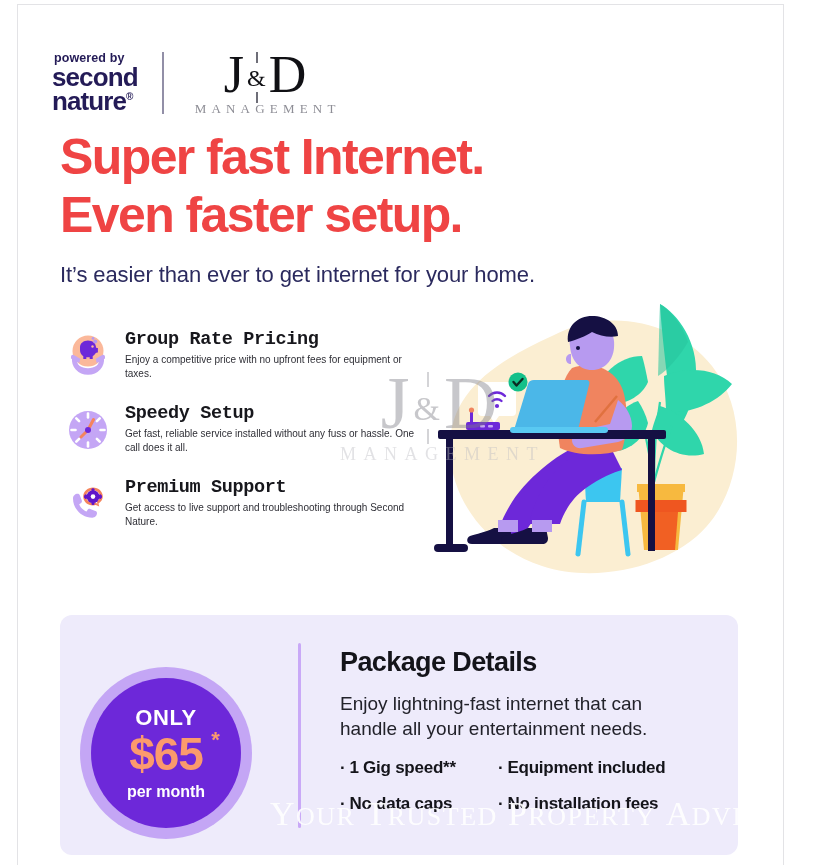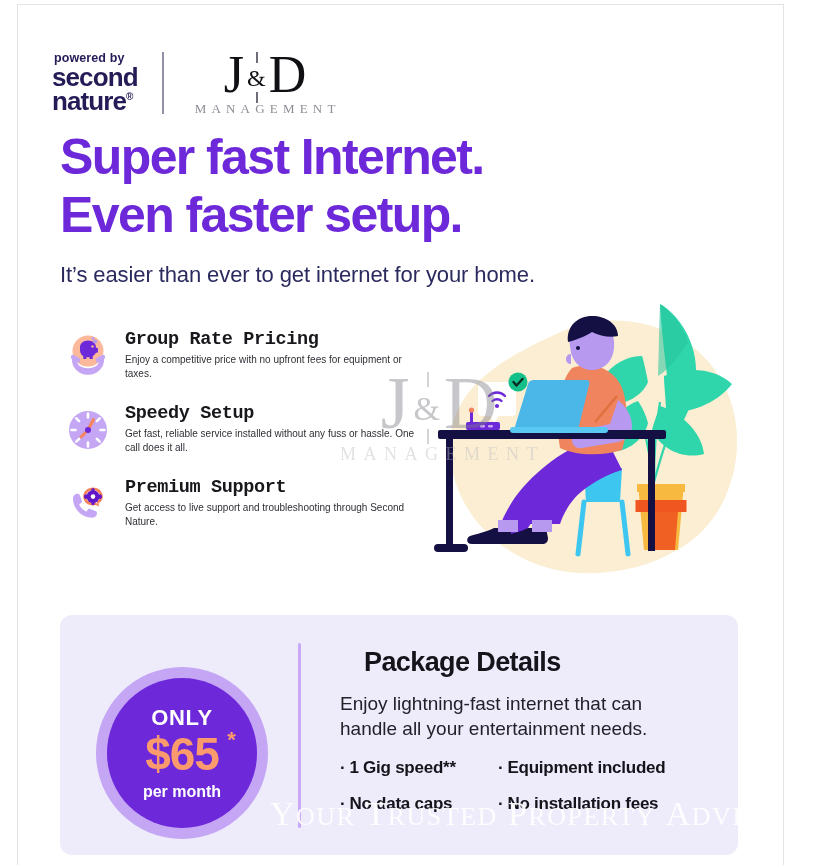--- a/index.html
+++ b/index.html
@@ -126,21 +126,21 @@
 
   
   #headline {
     position: absolute;
     left: 60px; top: 128px;
     width: 640px;
   }
   #headline .line {
     font-size: 50px;
     font-weight: 800;
-    color: #6d28d9;
+    color: #ef4444;
     letter-spacing: -1.6px;
     line-height: 1.16;
     white-space: nowrap;
   }
   #subhead {
     position: absolute;
     left: 60px; top: 262px;
     font-size: 22px;
     color: #2b2a5e;
     letter-spacing: -0.1px;
@@ -192,21 +192,21 @@
   
   #package-card {
     position: absolute;
     left: 60px; top: 615px;
     width: 678px; height: 240px;
     background: #eeebfb;
     border-radius: 12px;
   }
   #price-badge {
     position: absolute;
-    left: 36px; top: 52px;
+    left: 20px; top: 52px;
     width: 172px; height: 172px;
     border-radius: 50%;
     background: #c4a6f5;
     display: flex;
     align-items: center;
     justify-content: center;
   }
   #price-badge-inner {
     width: 150px; height: 150px;
     border-radius: 50%;
@@ -255,21 +255,20 @@
     position: absolute;
     left: 280px; top: 32px;
     width: 380px;
   }
   #package-title {
     font-size: 27px;
     font-weight: 800;
     color: #14141a;
     letter-spacing: -0.6px;
     margin-bottom: 13px;
-    margin-left: 24px;
   }
   #package-desc {
     font-size: 19px;
     color: #22222a;
     line-height: 1.34;
     margin-bottom: 16px;
     max-width: 350px;
   }
   #package-features {
     display: grid;

